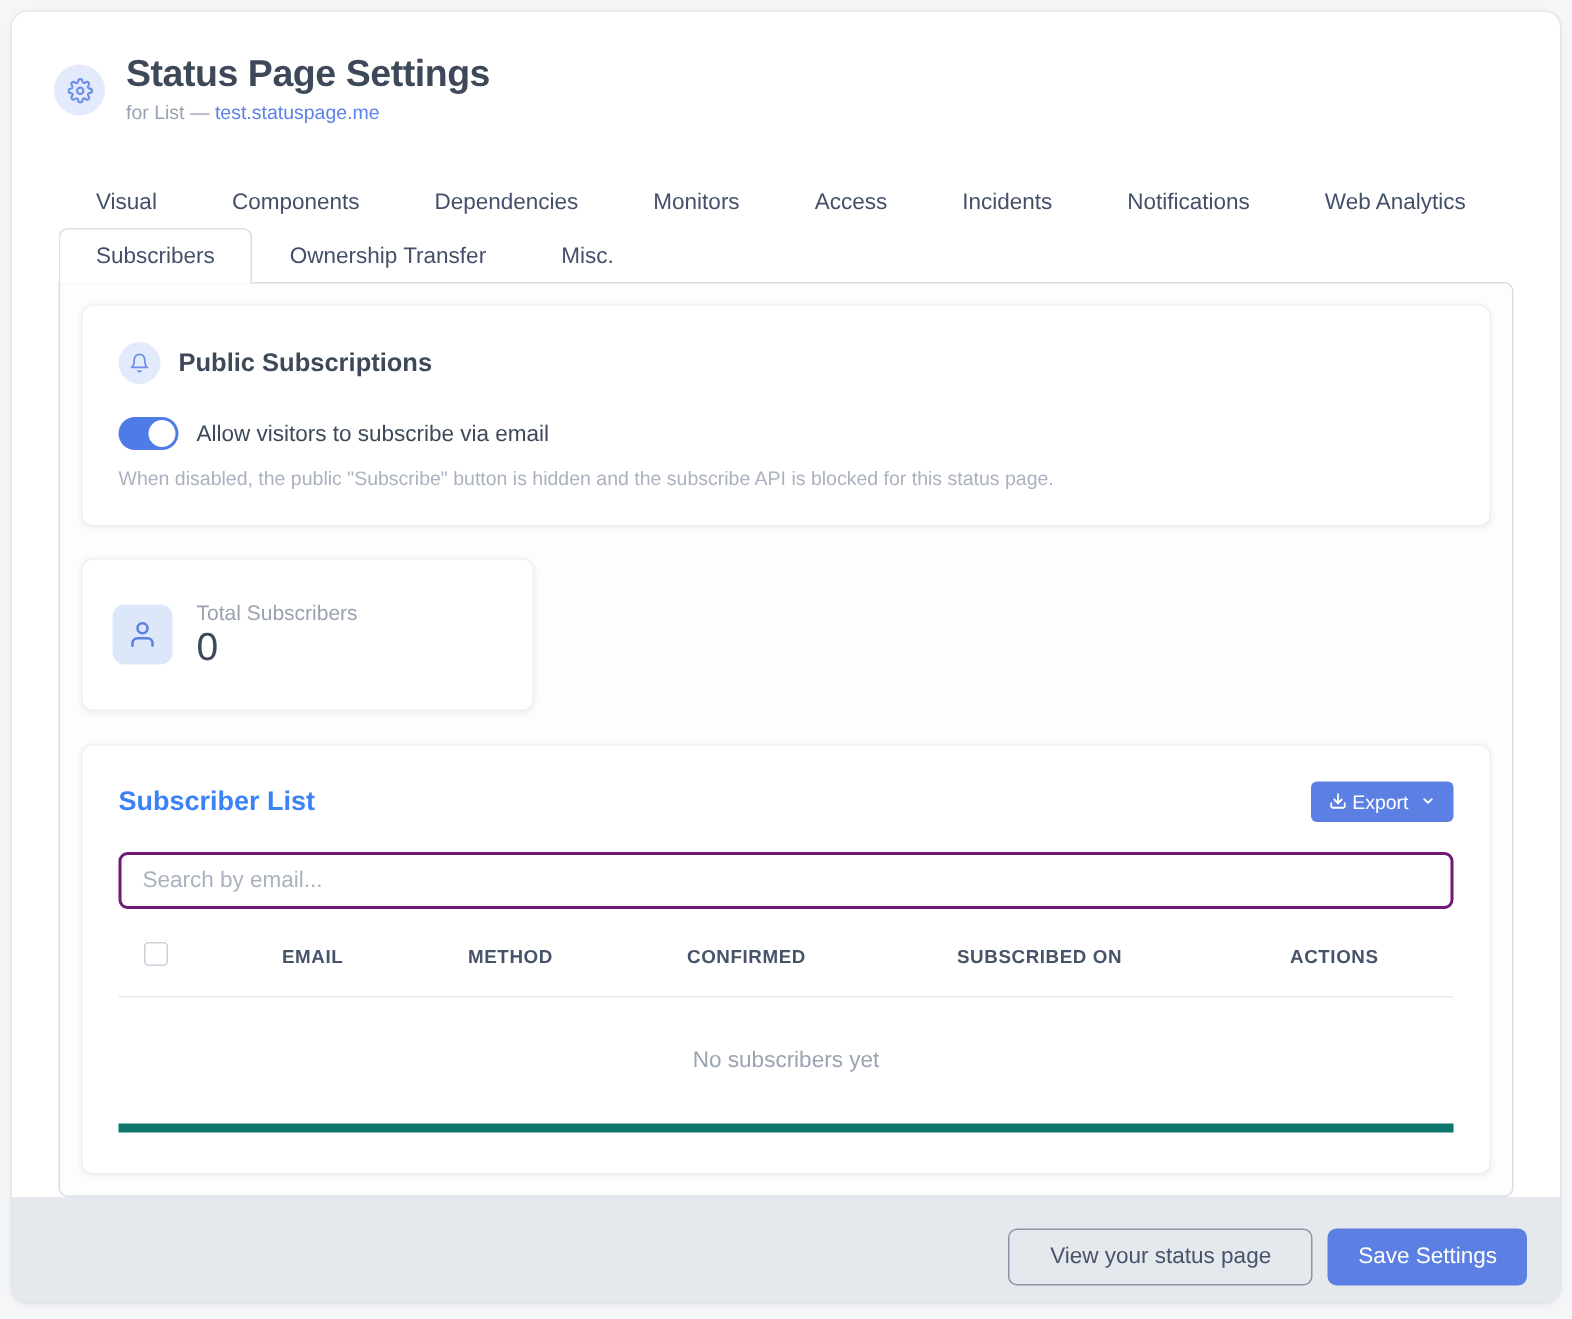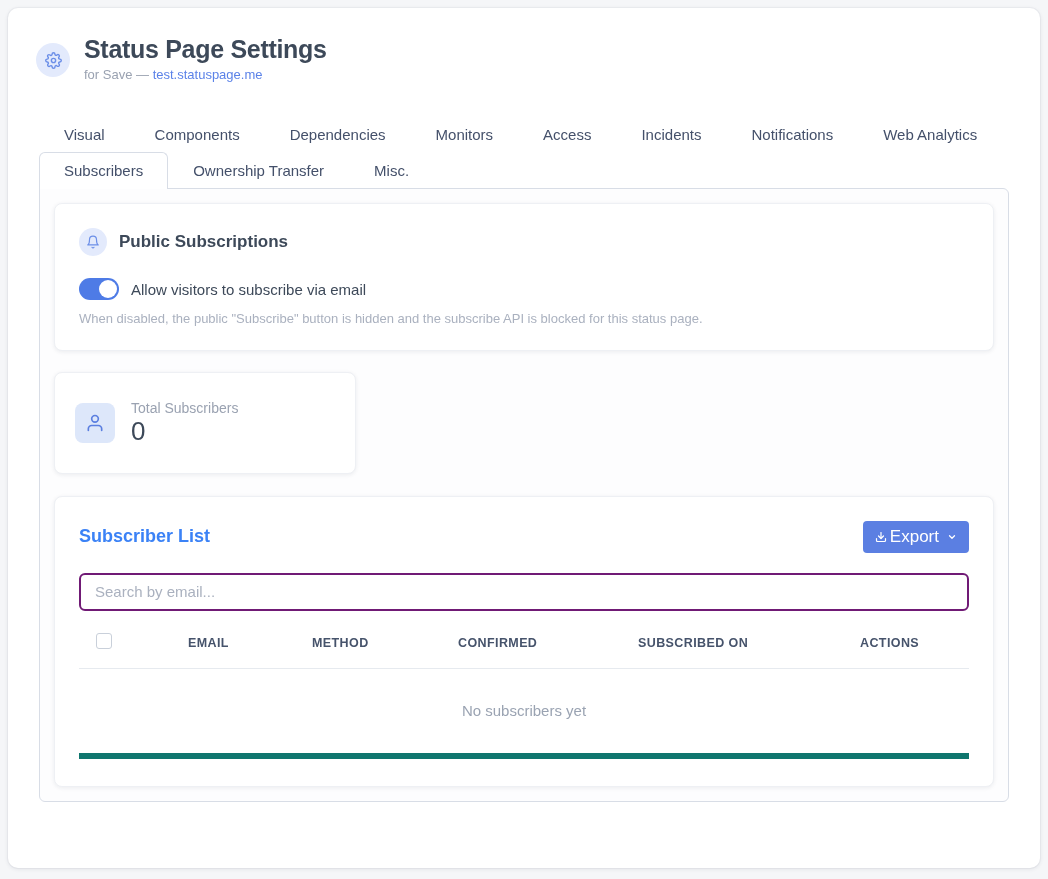--- a/index.html
+++ b/index.html
@@ -69,21 +69,21 @@
   }
   .stat-label { font-size:14px; color:#9aa2b1; }
   .stat-value { font-size:26px; color:#3d4959; line-height:1.1; margin-top:1px; }
   
   .list-card { margin-top:22px; padding:24px 24px 27px 24px; }
   .list-head { display:flex; align-items:center; justify-content:space-between; }
   .list-title { font-size:18px; font-weight:700; color:#3b82f6; }
   .export-btn {
     display:flex; align-items:center; gap:3px;
     background:#5b7fe2; color:#ffffff; border:none; border-radius:4px;
-    padding:6px 12px; font-size:17px; font-family:inherit; cursor:pointer;
+    padding:6px 12px; font-size:13px; font-family:inherit; cursor:pointer;
   }
   .search-input {
     margin-top:20px; width:100%; height:38px; border:2px solid #701a75; border-radius:6px;
     padding:0 14px; font-size:15px; font-family:inherit; color:#3d4959; outline:none; background:#fff;
   }
   .search-input::placeholder { color:#aab1bf; }
   .tbl-head {
     margin-top:22px; display:grid;
     grid-template-columns:109px 124px 146px 180px 222px 1fr;
     align-items:center; padding-bottom:15px; border-bottom:1px solid #e6eaef;
@@ -117,21 +117,21 @@
   <div class="page-header">
     <div class="gear-badge">
       <svg width="17" height="17" viewBox="0 0 24 24" fill="none" stroke="#6c8fe8" stroke-width="2" stroke-linecap="round" stroke-linejoin="round">
         <circle cx="12" cy="12" r="3"></circle>
         <path d="M19.4 15a1.65 1.65 0 0 0 .33 1.82l.06.06a2 2 0 0 1 0 2.83 2 2 0 0 1-2.83 0l-.06-.06a1.65 1.65 0 0 0-1.82-.33 1.65 1.65 0 0 0-1 1.51V21a2 2 0 0 1-2 2 2 2 0 0 1-2-2v-.09A1.65 1.65 0 0 0 9 19.4a1.65 1.65 0 0 0-1.82.33l-.06.06a2 2 0 0 1-2.83 0 2 2 0 0 1 0-2.83l.06-.06a1.65 1.65 0 0 0 .33-1.82 1.65 1.65 0 0 0-1.51-1H3a2 2 0 0 1-2-2 2 2 0 0 1 2-2h.09A1.65 1.65 0 0 0 4.6 9a1.65 1.65 0 0 0-.33-1.82l-.06-.06a2 2 0 0 1 0-2.83 2 2 0 0 1 2.83 0l.06.06a1.65 1.65 0 0 0 1.82.33H9a1.65 1.65 0 0 0 1-1.51V3a2 2 0 0 1 2-2 2 2 0 0 1 2 2v.09a1.65 1.65 0 0 0 1 1.51 1.65 1.65 0 0 0 1.82-.33l.06-.06a2 2 0 0 1 2.83 0 2 2 0 0 1 0 2.83l-.06.06a1.65 1.65 0 0 0-.33 1.82V9a1.65 1.65 0 0 0 1.51 1H21a2 2 0 0 1 2 2 2 2 0 0 1-2 2h-.09a1.65 1.65 0 0 0-1.51 1z"></path>
       </svg>
     </div>
     <div>
       <h1 class="page-title">Status Page Settings</h1>
       <div class="page-subtitle">
-        <span>for Save — </span><a href="#">test.statuspage.me</a>
+        <span>for List — </span><a href="#">test.statuspage.me</a>
       </div>
     </div>
   </div>
 
   <div class="tabs-area">
     <div class="tab-list">
       <div class="tab">Visual</div>
       <div class="tab">Components</div>
       <div class="tab">Dependencies</div>
       <div class="tab">Monitors</div>
@@ -208,14 +208,18 @@
           <div class="col">SUBSCRIBED ON</div>
           <div class="col">ACTIONS</div>
         </div>
 
         <div class="empty-row">No subscribers yet</div>
       </div>
 
     </div>
   </div>
 
+  <div class="app-footer">
+    <button class="btn-outline">View your status page</button>
+    <button class="btn-primary">Save Settings</button>
+  </div>
 
 </div>
 
 </body></html>

